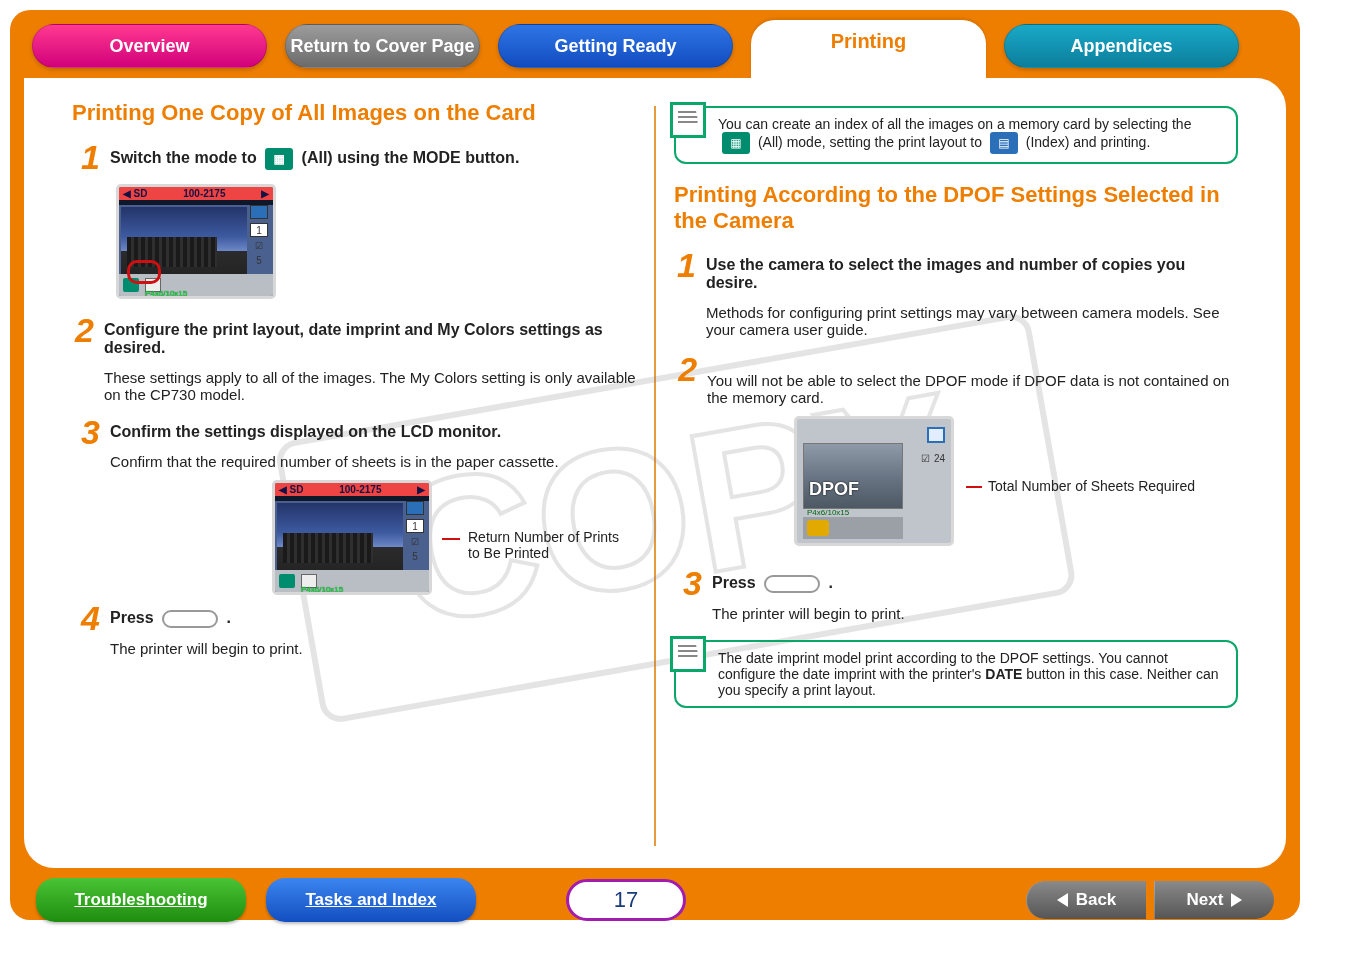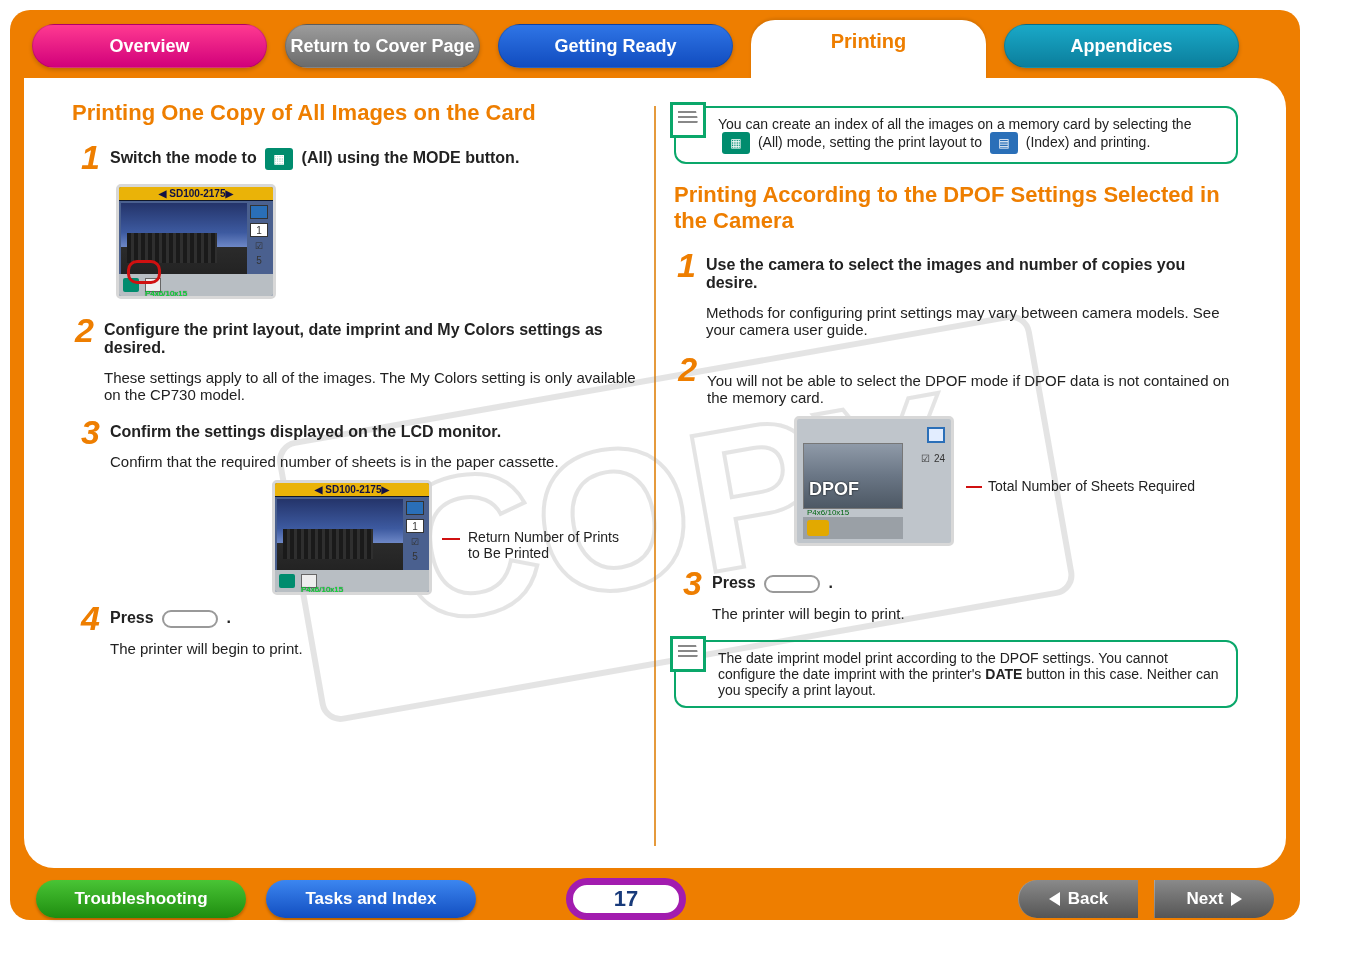--- a/index.html
+++ b/index.html
@@ -90,22 +90,22 @@
       border:2px solid #999; border-radius:10px; vertical-align:middle;
       margin:0 4px;
     }
     .lcd {
       width:160px; height:115px; background:#4a608f;
       border:3px solid #d8d8d8; border-radius:5px;
       margin: 8px 0 14px 44px;
       position:relative; overflow:hidden;
       font-size:10px; color:#e8f4ff;
     }
-    .lcd .top { background:#eab308; color:#114; font-weight:bold; font-size:10px;
-      display:flex; justify-content:center; padding:1px 4px; border-bottom:1px solid #0f172a;}
+    .lcd .top { background:#ef4444; color:#114; font-weight:bold; font-size:10px;
+      display:flex; justify-content:space-between; padding:1px 4px; border-bottom:5px solid #0f172a;}
     .lcd .scene {
       height:74px;
       background: linear-gradient(#24346a 0%, #3d5aa0 40%, #6f89c8 60%, #2b2b2b 60%, #222 100%);
       position:relative; margin:2px 26px 0 2px;
     }
     .lcd .scene::before {
       content:''; position:absolute; bottom:14px; left:6px; width:90px; height:30px;
       background: repeating-linear-gradient(90deg,#1a1a1a 0 4px,#2f2f2f 4px 7px);
     }
     .lcd .side { position:absolute; top:18px; right:3px; width:22px; display:flex; flex-direction:column; gap:4px; font-size:10px; color:#333; align-items:center;}
@@ -165,34 +165,35 @@
       opacity:.22; pointer-events:none;
       transform: rotate(-10deg);
     }
     .watermark svg { width:100%; height:100%; }
 
     .bottombar {
       display:flex; align-items:center; gap:20px;
       padding: 10px 12px 0 12px;
     }
     .pill-bot {
-      height:38px; border-radius:19px; font-weight:bold; color:#fff;
+      height:44px; border-radius:19px; font-weight:bold; color:#fff;
       display:flex; align-items:center; justify-content:center; cursor:pointer;
       box-shadow: 0 2px 3px rgba(0,0,0,.25);
       font-size:17px;
+      text-decoration:underline;
     }
     .pill-trouble { width:210px; background:linear-gradient(#49c435,#1e8d0f); }
     .pill-tasks { width:210px; background:linear-gradient(#3c86f0,#124ec0); }
     .page-num {
-      width:120px; height:42px; background:#fff; border:7px solid #a21caf;
+      width:120px; height:42px; background:#fff; border:3px solid #a21caf;
       border-radius:24px; display:flex; align-items:center; justify-content:center;
-      font-size:22px; font-weight:bold; color:#183a7a;
+      font-size:22px; font-weight:normal; color:#183a7a;
       margin-left:70px;
     }
-    .nav-right { margin-left:auto; display:flex; gap:16px; }
+    .nav-right { margin-left:auto; display:flex; gap:8px; }
     .nav-btn {
       width:120px; height:38px; background:linear-gradient(#8a8a8a,#555);
       color:#fff; display:flex; align-items:center; justify-content:center;
       font-weight:bold; font-size:17px; cursor:pointer; gap:8px;
       border-left:1px solid rgba(255,255,255,.25);
     }
     .nav-btn:first-child { border-top-left-radius:20px; border-bottom-left-radius:20px; }
     .nav-btn:last-child { border-top-right-radius:20px; border-bottom-right-radius:20px; }
     .tri { width:0; height:0; border-top:7px solid transparent; border-bottom:7px solid transparent;}
     .tri.l { border-right:11px solid #fff; }

